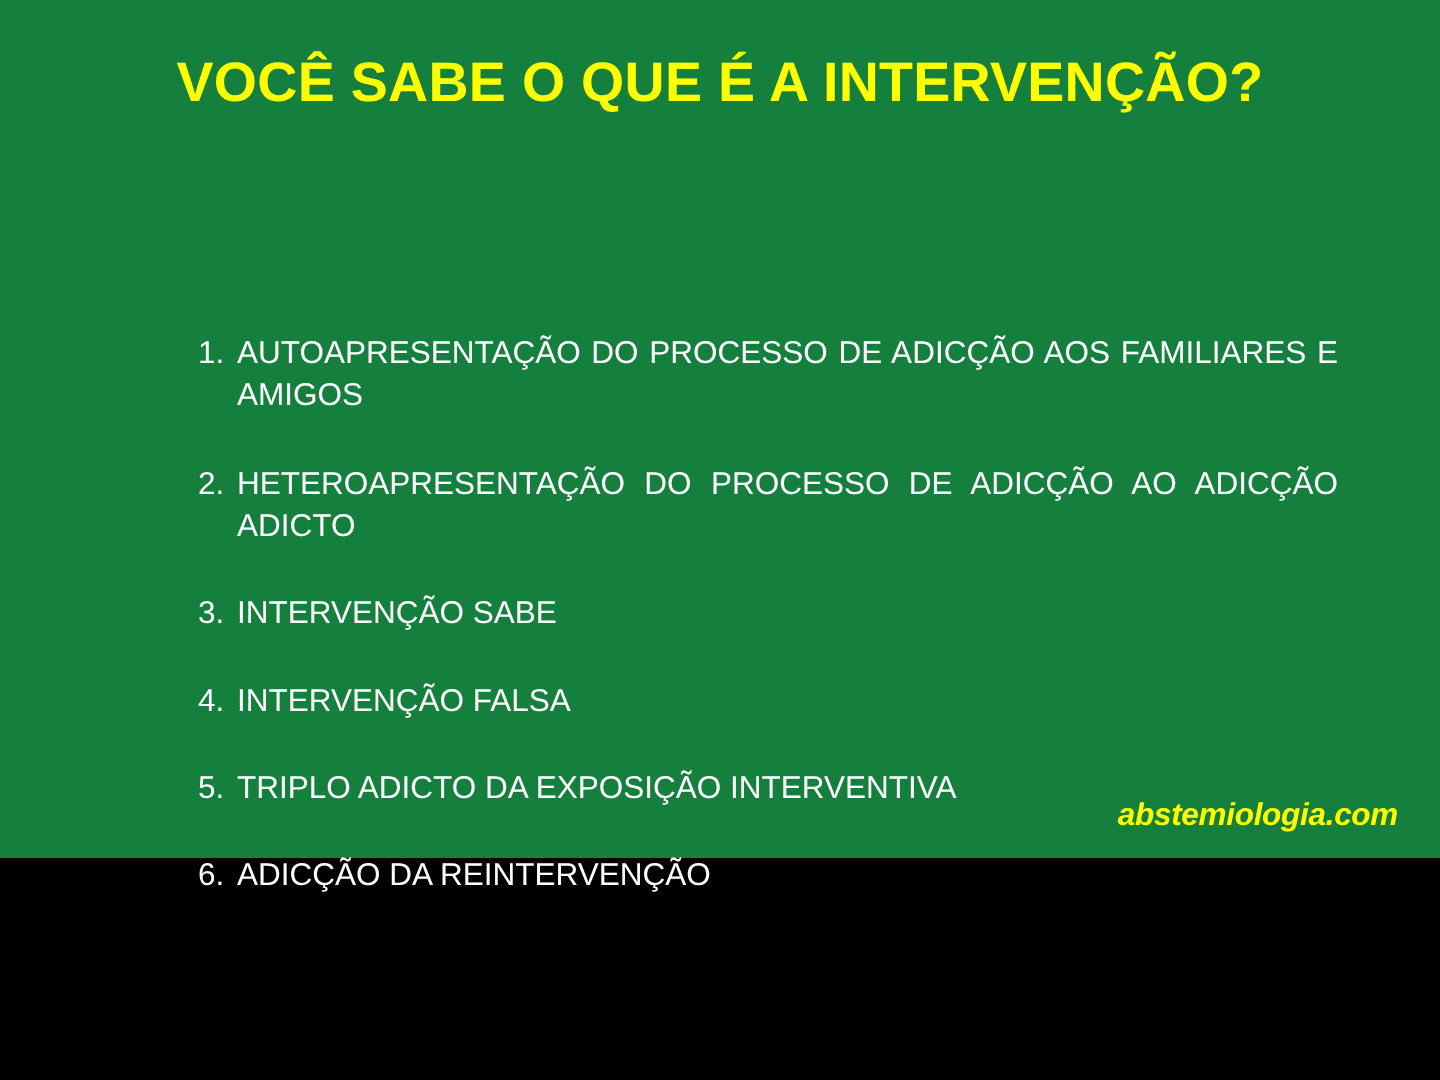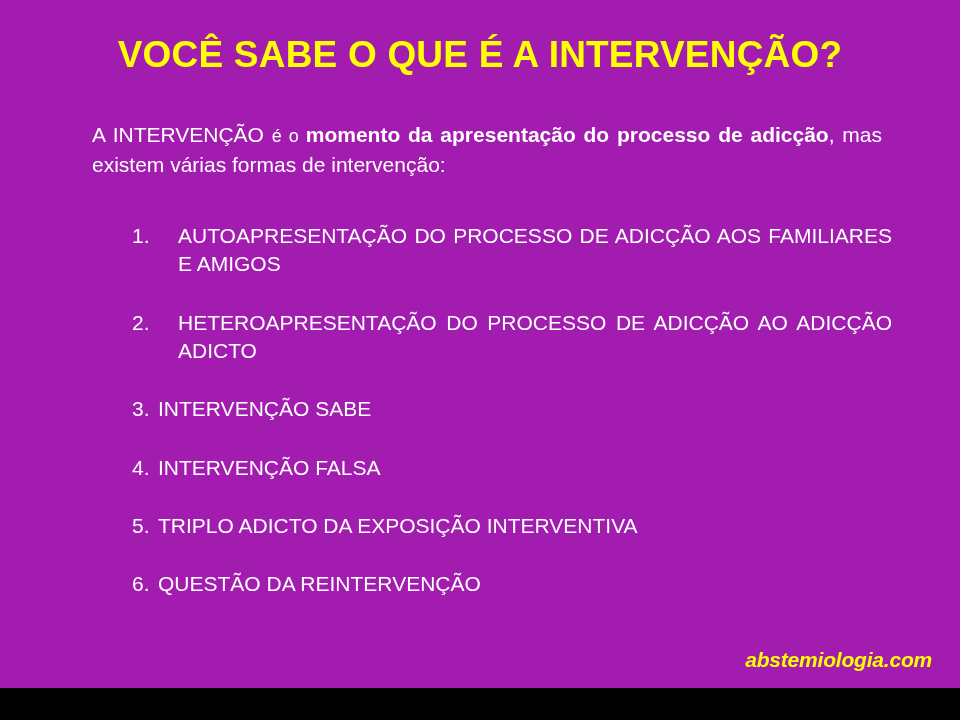--- a/index.html
+++ b/index.html
@@ -10,22 +10,22 @@
   body {
     width: 960px;
     height: 720px;
     overflow: hidden;
     font-family: "Liberation Sans", sans-serif;
     color: #ffffff;
   }
   .slide {
     position: relative;
     width: 960px;
-    height: 688px;
-    background: #a21caf;
+    height: 572px;
+    background: #15803d;
     box-sizing: border-box;
   }
   .slide-title {
     position: absolute;
     top: 34px;
     left: 0;
     width: 960px;
     text-align: center;
     color: #ffff00;
     font-size: 37px;
@@ -67,43 +67,39 @@
     position: absolute;
     left: 0;
     top: 0;
   }
   .list-item .txt {
     display: block;
   }
   .list-item.justify .txt {
     text-align: justify;
     text-align-last: left;
-    margin-left: 20px;
   }
   .watermark {
     position: absolute;
     right: 28px;
     bottom: 16px;
     color: #ffff00;
     font-size: 21px;
     font-weight: bold;
     font-style: italic;
     letter-spacing: -0.2px;
   }
 </style>
 </head>
 <body>
 
 <div class="slide">
 
   <div class="slide-title">VOCÊ SABE O QUE É A INTERVENÇÃO?</div>
 
-  <div class="intro">
-    <span>A INTERVENÇÃO </span><span class="small-word">é o </span><b>momento da apresentação do processo de adicção</b><span>, mas existem várias formas de intervenção:</span>
-  </div>
 
   <div class="list">
 
     <div class="list-item justify">
       <span class="num">1.</span>
       <span class="txt">AUTOAPRESENTAÇÃO DO PROCESSO DE ADICÇÃO AOS FAMILIARES E AMIGOS</span>
     </div>
 
     <div class="list-item justify">
       <span class="num">2.</span>
@@ -120,20 +116,20 @@
       <span class="txt">INTERVENÇÃO FALSA</span>
     </div>
 
     <div class="list-item">
       <span class="num">5.</span>
       <span class="txt">TRIPLO ADICTO DA EXPOSIÇÃO INTERVENTIVA</span>
     </div>
 
     <div class="list-item">
       <span class="num">6.</span>
-      <span class="txt">QUESTÃO DA REINTERVENÇÃO</span>
+      <span class="txt">ADICÇÃO DA REINTERVENÇÃO</span>
     </div>
 
   </div>
 
   <div class="watermark">abstemiologia.com</div>
 
 </div>
 
 </body></html>

